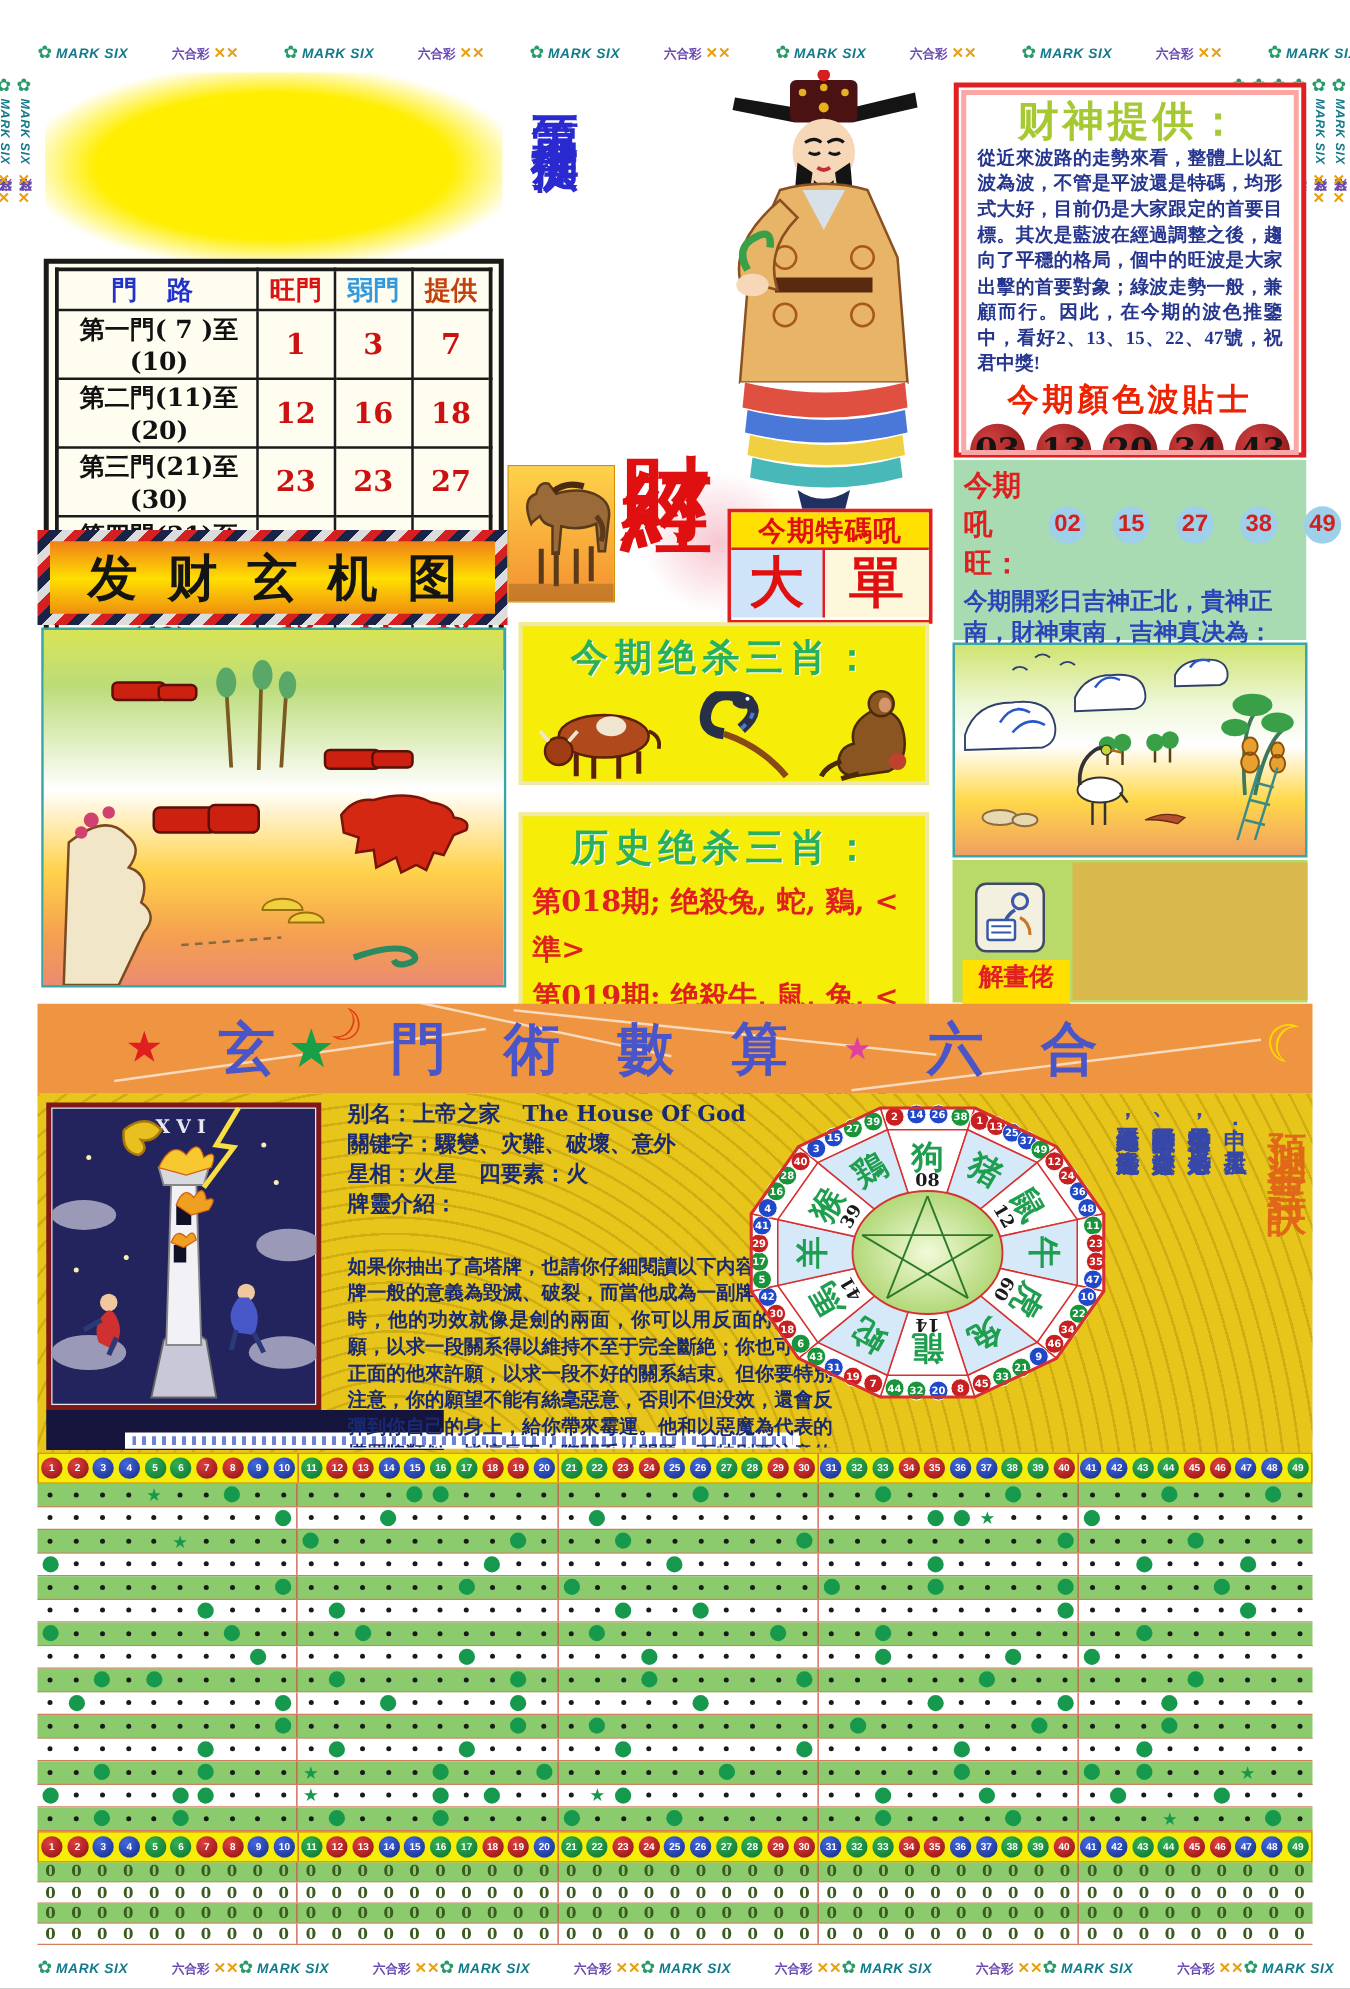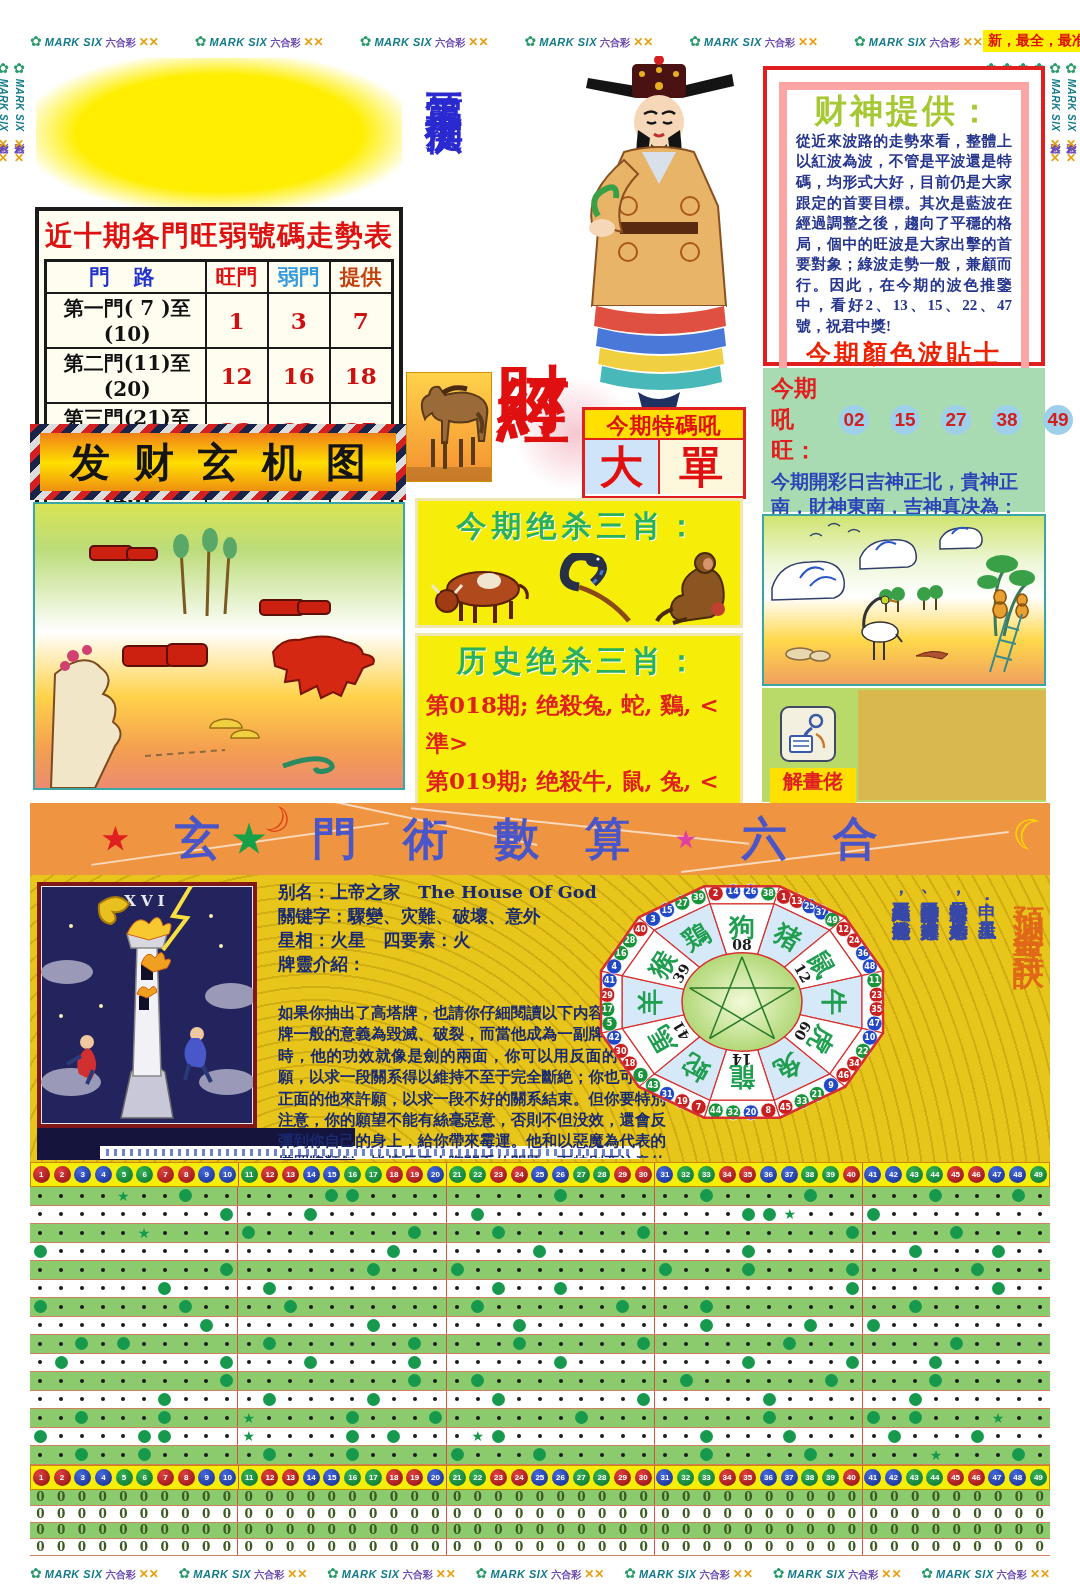--- a/index.html
+++ b/index.html
@@ -7,21 +7,21 @@
         font-family:"Liberation Sans",sans-serif;margin:0 auto;}
   [data-name]{box-sizing:border-box;}
 
   
   .border-top,.border-bottom{position:absolute;left:0;width:1080px;height:30px;display:flex;
       align-items:center;justify-content:space-between;padding:0 30px;background:#fff;}
   .border-top{top:26px;} .border-bottom{top:1558px;}
   .bunit{white-space:nowrap;font-size:11px;}
   .bflower{color:#2a9a6a;font-size:14px;}
   .bbrand{color:#127a8a;font-style:italic;font-weight:bold;letter-spacing:.5px;}
-  .bcn{color:#6a4ab0;font-size:10px;font-weight:bold;}
+  .bcn{color:#6a4ab0;font-size:10px;font-weight:bold;margin-left:32px;}
   .bxx{color:#e8a010;font-weight:bold;font-size:12px;}
   .badge{background:#ffee00;color:#dd1100;font-weight:bold;font-size:14px;padding:2px 5px;
       font-family:"DejaVu Serif",serif;white-space:nowrap;}
   .border-left,.border-right{position:absolute;top:60px;width:26px;height:1492px;
       writing-mode:vertical-rl;text-orientation:mixed;display:flex;flex-direction:column;
       justify-content:space-around;background:#fff;}
   .border-left{left:1px;} .border-right{left:1053px;}
   .border-left .bunit,.border-right .bunit{font-size:10px;}
 
   
@@ -63,30 +63,30 @@
   .special{position:absolute;left:582px;top:407px;width:164px;height:92px;border:3px solid #e02020;background:#fff;}
   .special-h{height:30px;background:#ffe000;color:#e01010;text-align:center;
       font-family:"DejaVu Serif",serif;font-weight:bold;font-size:22px;line-height:30px;
       border-bottom:2px solid #e02020;letter-spacing:1px;}
   .special-body{display:flex;height:54px;}
   .sp-left{flex:1;background:#cfe4f8;border-right:2px solid #e02020;display:grid;place-items:center;}
   .sp-right{flex:1.15;background:#fdf8dc;display:grid;place-items:center;}
   .sp-ch{color:#e01010;font-family:"DejaVu Serif",serif;font-weight:bold;font-size:44px;line-height:1;}
 
   .killbox{position:absolute;left:415px;width:328px;background:#f6ee08;border:3px solid #efe6b0;}
-  .kill1{top:498px;height:130px;} .kill2{top:633px;height:216px;}
+  .kill1{top:498px;height:130px;} .kill2{top:650px;height:216px;}
   .kill-title{color:#28b05c;font-family:"DejaVu Serif",serif;font-weight:bold;font-size:30px;
       text-align:center;letter-spacing:5px;margin-top:5px;text-shadow:1px 1px 0 #fff;}
   .kill-animals{display:flex;justify-content:space-around;align-items:flex-end;height:78px;padding:0 6px;}
   .kill-rows{padding:4px 0 0 8px;}
   .kill-row{color:#e02020;font-family:"DejaVu Serif",serif;font-weight:bold;font-size:23px;line-height:1.65;}
 
   
   .caishen{position:absolute;left:763px;top:66px;width:282px;height:300px;background:#fff;border:4px solid #e02020;}
-  .caishen-in{border:8px solid #fca5a5;margin:12px;height:284px;overflow:hidden;}
+  .caishen-in{border:4px solid #fca5a5;margin:2px;height:284px;overflow:hidden;}
   .cs-title{color:#a6c832;font-family:"DejaVu Serif",serif;font-weight:bold;font-size:33px;
       text-align:center;letter-spacing:3px;line-height:1.15;padding-top:2px;}
   .cs-body{margin:1px 9px 0;color:#26368f;font-family:Liberation Serif, serif;font-weight:bold;
       font-size:15px;line-height:1.37;text-align:justify;}
   .cs-tip{color:#ee2200;font-family:"DejaVu Serif",serif;font-weight:bold;font-size:25px;
       text-align:center;letter-spacing:3px;margin-top:1px;}
   .cs-balls{display:flex;justify-content:center;gap:9px;margin-top:3px;}
   .rball{width:44px;height:44px;border-radius:50%;background:radial-gradient(circle at 35% 30%,#d04040,#7e0e0e);
       color:#141414;font-family:"DejaVu Serif",serif;font-weight:bold;font-size:26px;
       display:grid;place-items:center;}
@@ -190,21 +190,20 @@
       <span class="bunit" data-name="marksix-border-unit"><span class="bflower" data-name="flower-icon">✿</span> <span class="bbrand" data-name="marksix-brand-label">MARK SIX</span> <span class="bcn" data-name="marksix-cn-label">六合彩</span> <span class="bxx" data-name="xx-icon">✕✕</span></span>
       <span class="bunit" data-name="marksix-border-unit"><span class="bflower" data-name="flower-icon">✿</span> <span class="bbrand" data-name="marksix-brand-label">MARK SIX</span> <span class="bcn" data-name="marksix-cn-label">六合彩</span> <span class="bxx" data-name="xx-icon">✕✕</span></span>
       <span class="bunit" data-name="marksix-border-unit"><span class="bflower" data-name="flower-icon">✿</span> <span class="bbrand" data-name="marksix-brand-label">MARK SIX</span> <span class="bcn" data-name="marksix-cn-label">六合彩</span> <span class="bxx" data-name="xx-icon">✕✕</span></span>
       <span class="bunit" data-name="marksix-border-unit"><span class="bflower" data-name="flower-icon">✿</span> <span class="bbrand" data-name="marksix-brand-label">MARK SIX</span> <span class="bcn" data-name="marksix-cn-label">六合彩</span> <span class="bxx" data-name="xx-icon">✕✕</span></span>
       <span class="bunit" data-name="marksix-border-unit"><span class="bflower" data-name="flower-icon">✿</span> <span class="bbrand" data-name="marksix-brand-label">MARK SIX</span> <span class="bcn" data-name="marksix-cn-label">六合彩</span> <span class="bxx" data-name="xx-icon">✕✕</span></span>
       <span class="bunit" data-name="marksix-border-unit"><span class="bflower" data-name="flower-icon">✿</span> <span class="bbrand" data-name="marksix-brand-label">MARK SIX</span> <span class="bcn" data-name="marksix-cn-label">六合彩</span> <span class="bxx" data-name="xx-icon">✕✕</span></span>
     </div>
 
   <div class="blob" data-name="yellow-glow-blob"></div>
   <div class="trend" data-name="trend-table-card">
-    <div class="trend-title" data-name="trend-table-title">近十期各門旺弱號碼走勢表</div>
     <table class="trend-tbl" data-name="trend-table">
       <thead>
           <tr id="trendHead">
             <th class="th-menlu" data-name="trend-col-header">門 路</th>
             <th class="th-wang" data-name="trend-col-header">旺門</th>
             <th class="th-ruo" data-name="trend-col-header">弱門</th>
             <th class="th-tigong" data-name="trend-col-header">提供</th>
           </tr>
         </thead>
       <tbody id="trendBody">

